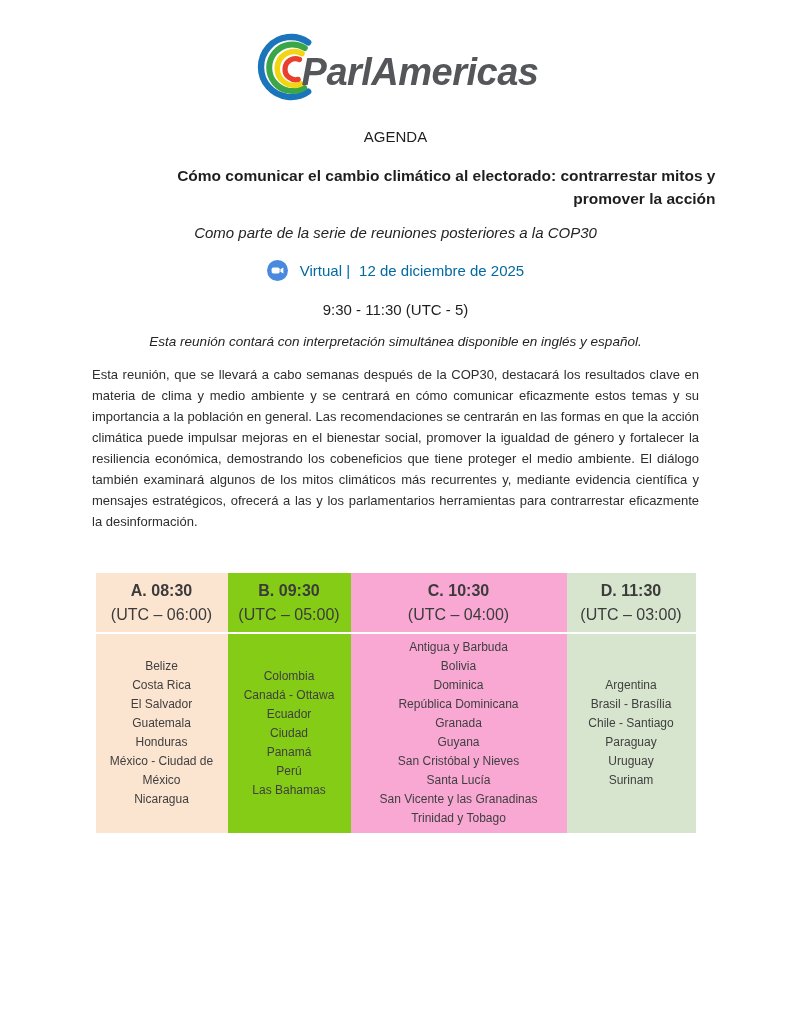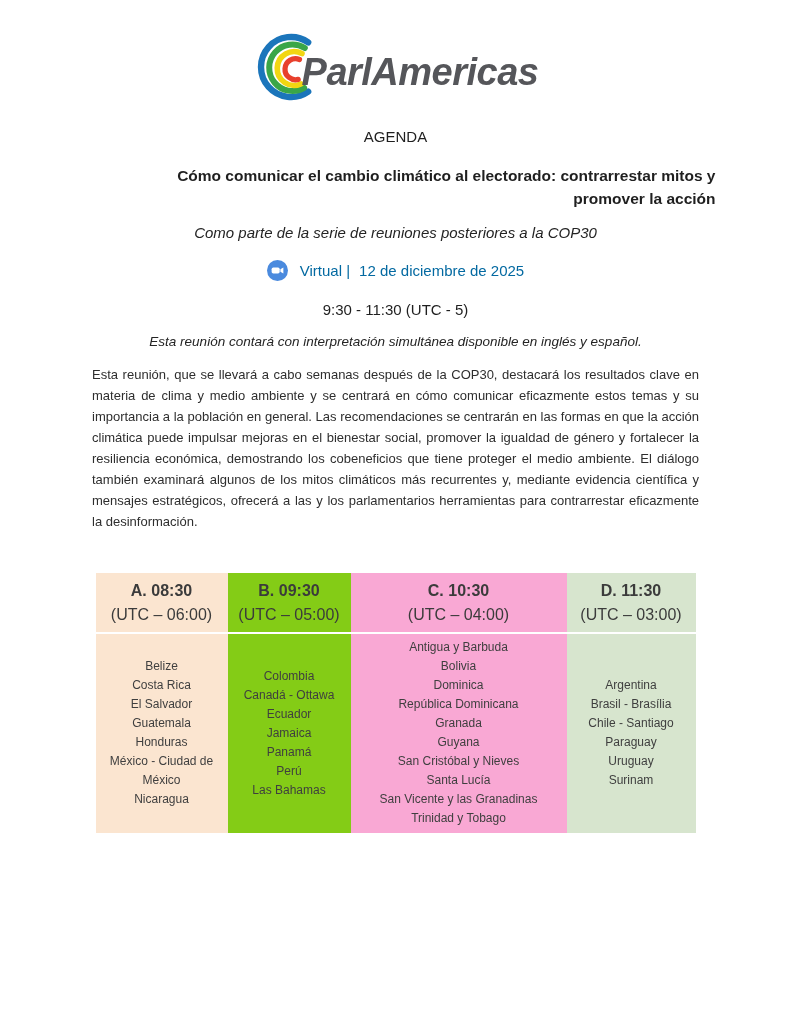--- a/index.html
+++ b/index.html
@@ -186,21 +186,21 @@
     </div>
     <div class="tz-col" style="background: #84cc16;">
       <div class="tz-head">
         <div class="tz-time">B. 09:30</div>
         <div class="tz-utc">(UTC – 05:00)</div>
       </div>
       <div class="tz-body">
           <div class="country">Colombia</div>
           <div class="country">Canadá - Ottawa</div>
           <div class="country">Ecuador</div>
-          <div class="country">Jamaica</div>
+          <div class="country">Ciudad</div>
           <div class="country">Panamá</div>
           <div class="country">Perú</div>
           <div class="country">Las Bahamas</div>
         </div>
     </div>
     <div class="tz-col" style="background: #f9a8d4;">
       <div class="tz-head">
         <div class="tz-time">C. 10:30</div>
         <div class="tz-utc">(UTC – 04:00)</div>
       </div>

